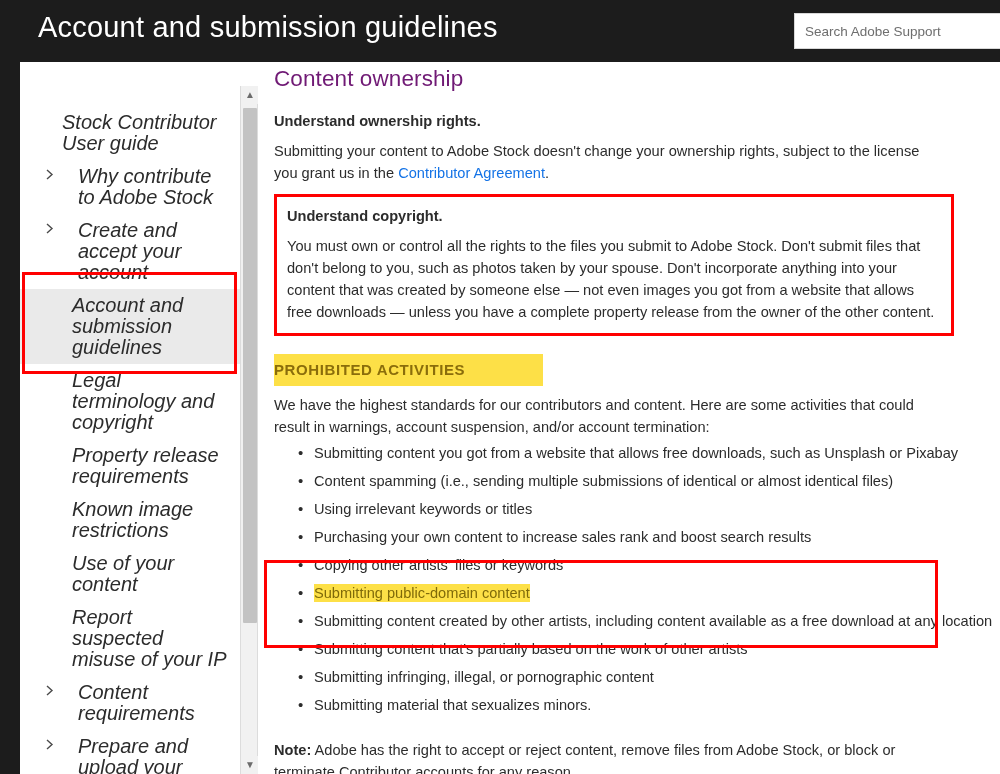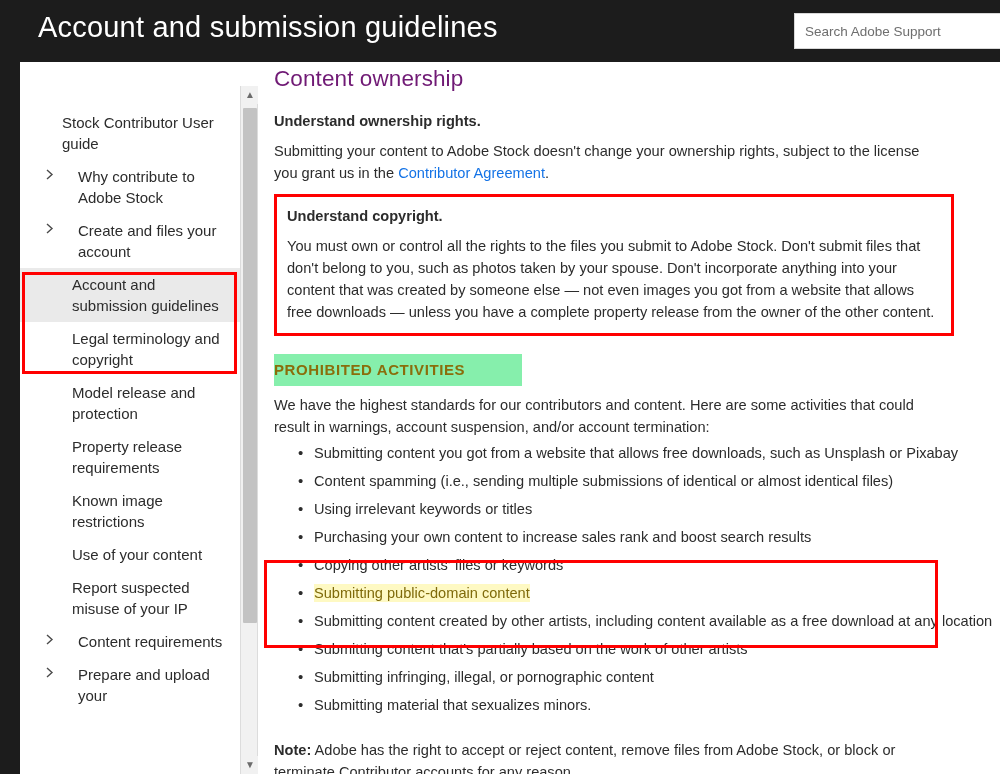--- a/index.html
+++ b/index.html
@@ -68,24 +68,25 @@
     overflow: hidden;
   }
   .nav {
     position: absolute;
     left: 0; top: 0;
     width: 222px;
     padding-top: 44px;
   }
   .nav-item {
     position: relative;
-    font-size: 15px;
+    font-size: 20px;
     color: #2c2c2c;
     line-height: 21px;
     padding: 6px 14px 6px 42px;
+    font-style: italic;
   }
   .nav-item.lvl1 { padding-left: 58px; }
   .nav-item.lvl2 { padding-left: 52px; }
   .nav-item.no-caret { padding-left: 42px; }
   .caret {
     position: absolute;
     left: 26px; top: 9px;
     width: 10px; height: 12px;
     color: #4b4b4b;
     font-size: 12px;
@@ -170,22 +171,22 @@
     border: 3px solid #ff0000;
     width: 680px;
   }
   .box-copyright p { max-width: 650px; }
   .box-copyright p.c-bold { margin-top: 0; }
 
   .prohibited {
     display: inline-block;
     margin: 18px 0 0 0;
     padding: 7px 10px 8px 0;
-    background: #86efac;
-    width: 248px;
+    background: #fde047;
+    width: 269px;
     font-size: 15px;
     font-weight: bold;
     color: #8a6d0b;
     letter-spacing: 0.6px;
   }
   .prohibited span { padding-left: 0; }
 
   ul.c-list {
     margin: 1px 0 0 0;
     padding-left: 40px;
@@ -199,21 +200,21 @@
     padding: 3px 0 3px 0;
   }
   ul.c-list li:before {
     content: "\2022";
     position: absolute;
     left: -16px; top: 3px;
     color: #2c2c2c;
     font-size: 15px;
   }
   li .hl {
-    background: #fef9c3;
+    background: #fde047;
     color: #7f6a0a;
     padding: 1px 0;
   }
 
   .box-list {
     position: absolute;
     left: 264px; top: 560px;
     width: 674px; height: 88px;
     border: 3px solid #ff0000;
     pointer-events: none;
@@ -265,35 +266,32 @@
         </span>
         <span>Why contribute to Adobe Stock</span>
       </div>
 
       <div class="nav-item lvl1">
         <span class="caret">
           <svg width="8" height="11" viewBox="0 0 8 11">
               <path d="M1 1 L6 5.5 L1 10" fill="none" stroke="#4b4b4b" stroke-width="1.4"></path>
             </svg>
         </span>
-        <span>Create and files your account</span>
+        <span>Create and accept your account</span>
       </div>
 
 
       <div class="nav-item lvl2 selected">
         <span>Account and submission guidelines</span>
       </div>
 
       <div class="nav-item lvl2">
         <span>Legal terminology and copyright</span>
       </div>
 
-      <div class="nav-item lvl2">
-        <span>Model release and protection</span>
-      </div>
 
       <div class="nav-item lvl2">
         <span>Property release requirements</span>
       </div>
 
       <div class="nav-item lvl2">
         <span>Known image restrictions</span>
       </div>
 
       <div class="nav-item lvl2">

